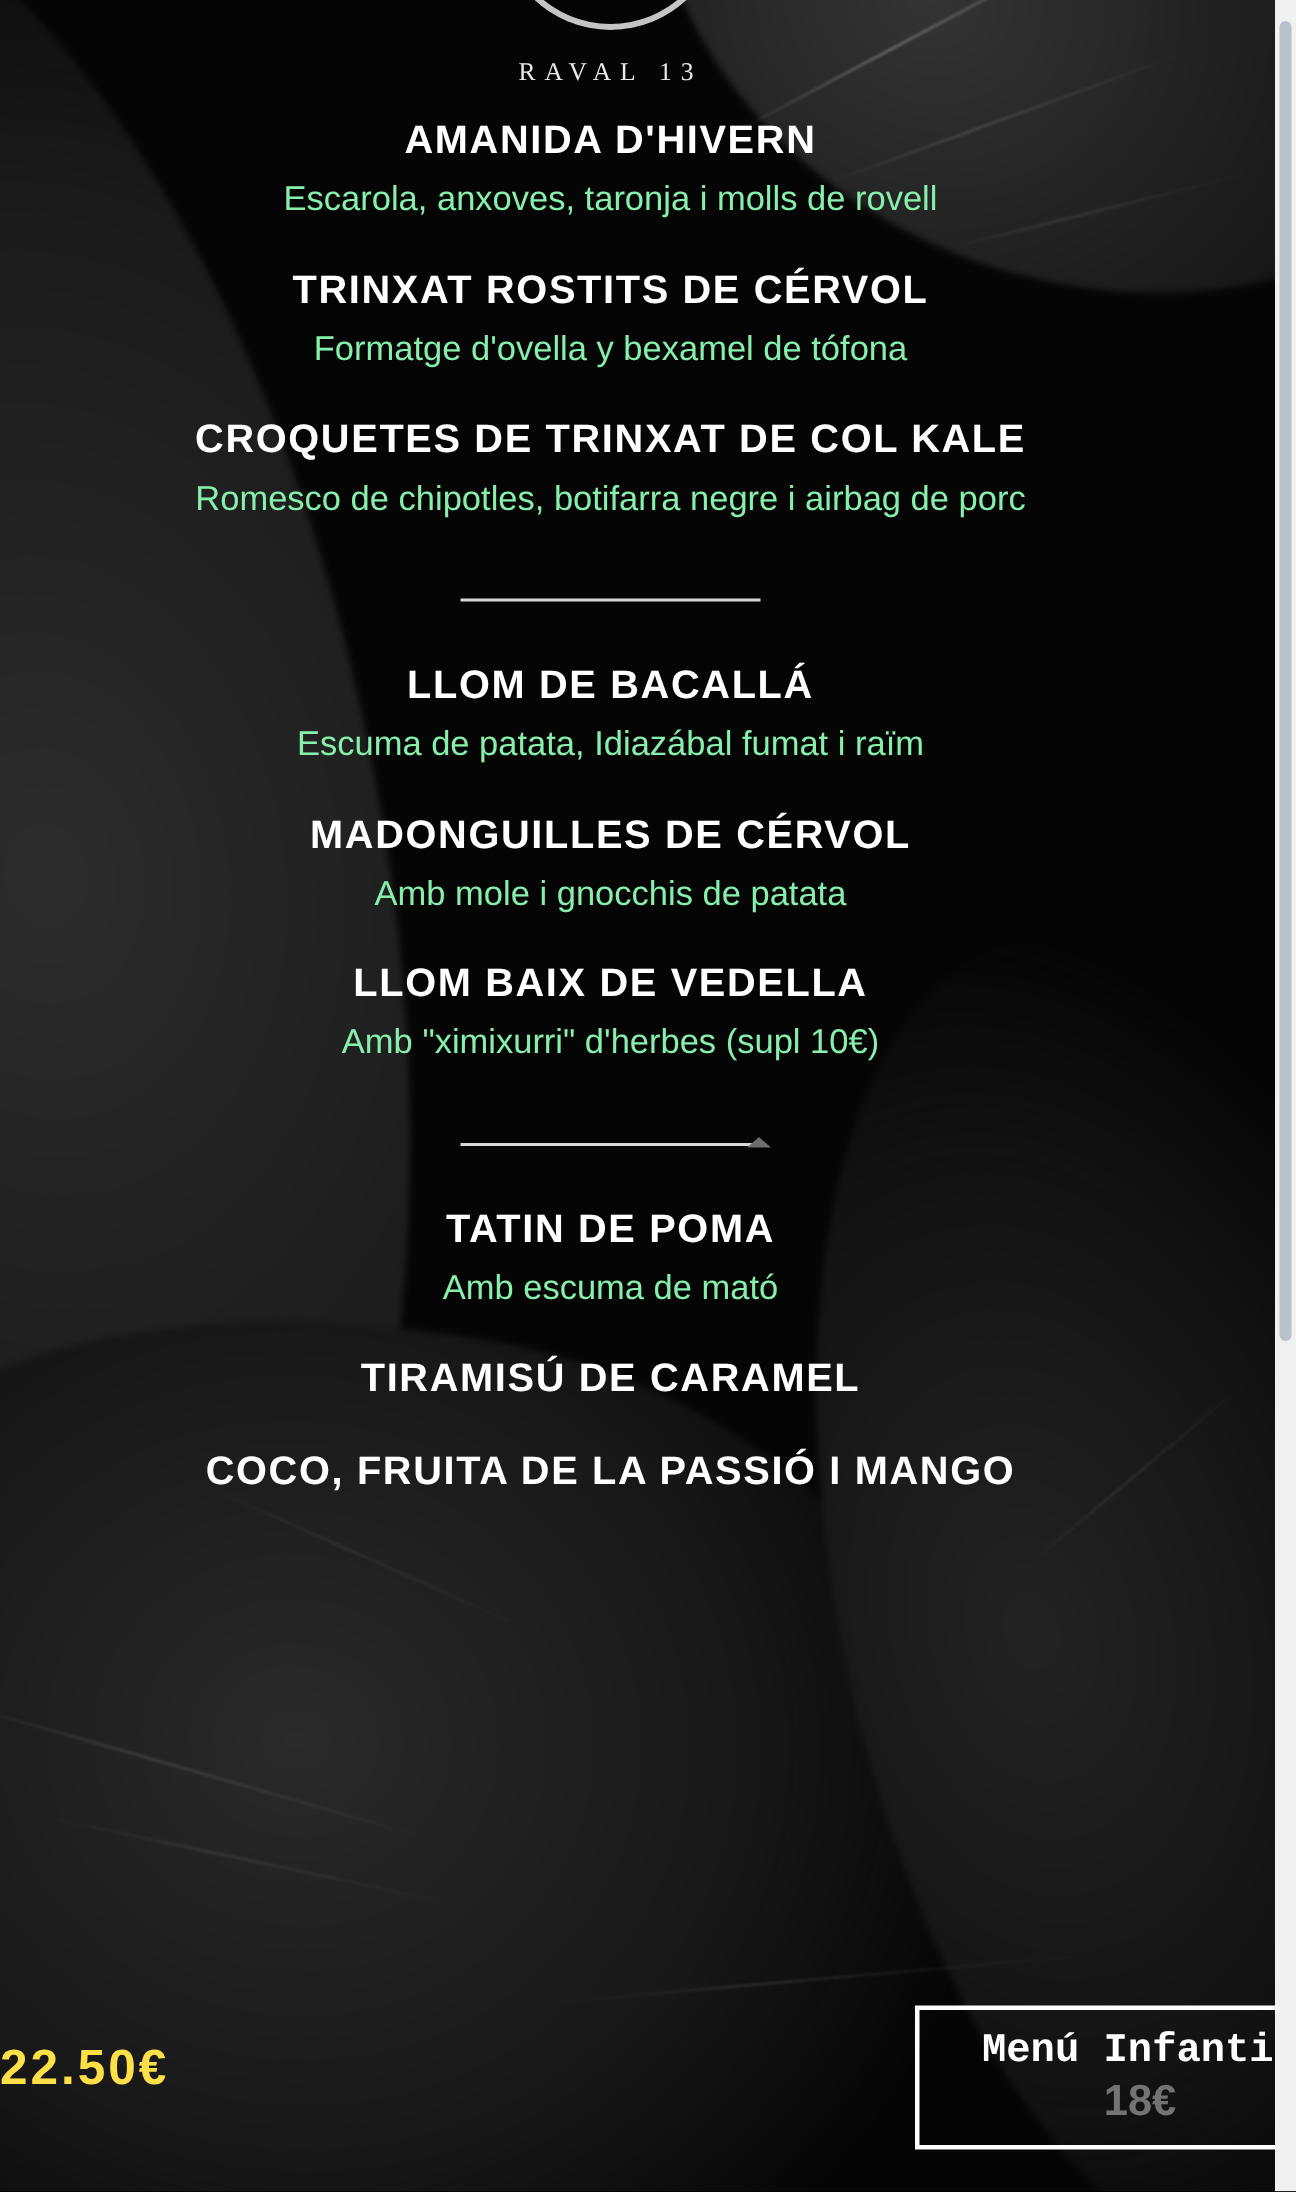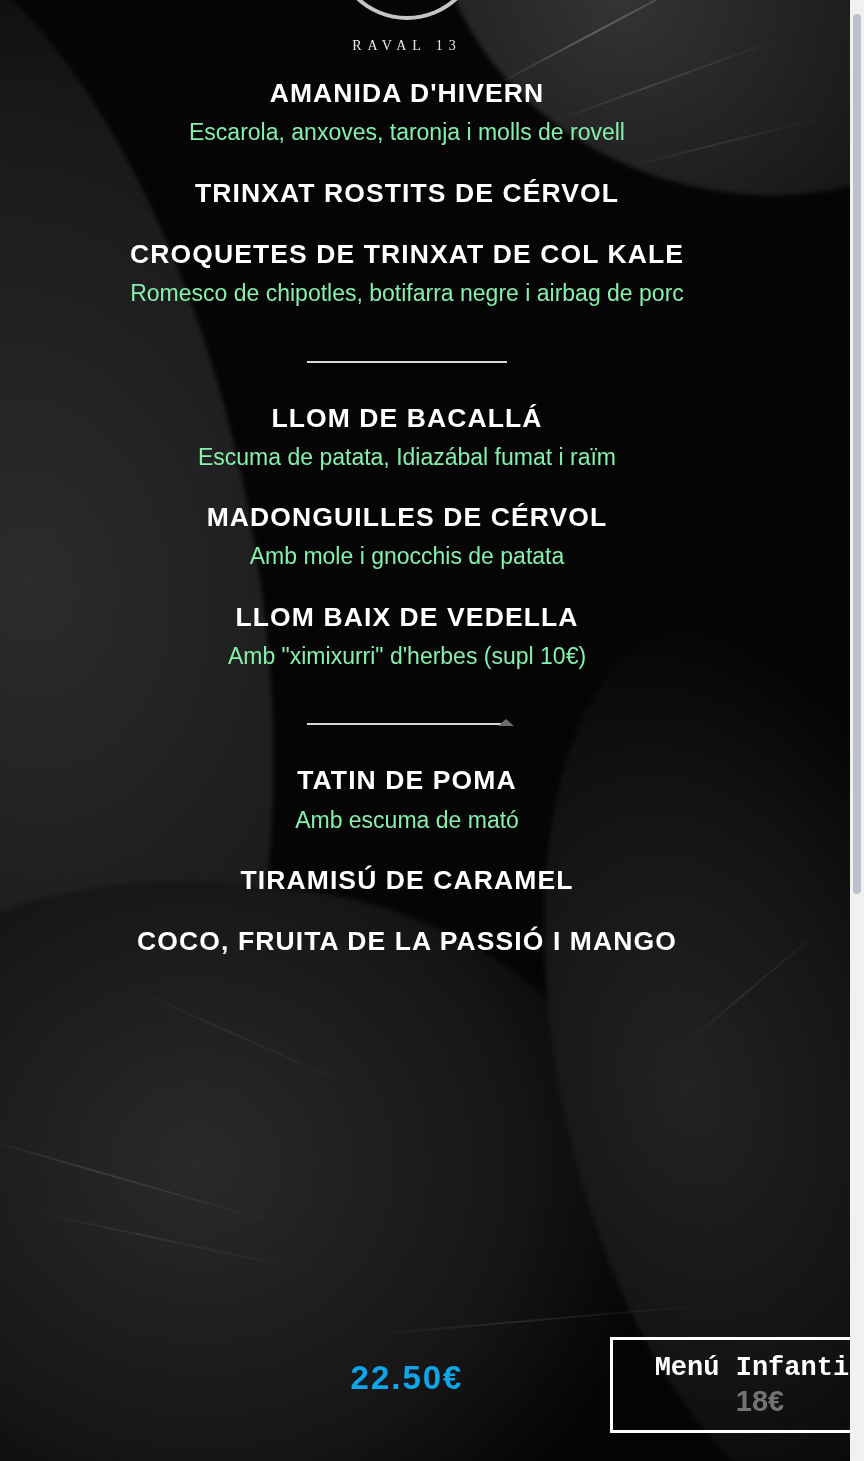--- a/index.html
+++ b/index.html
@@ -108,21 +108,21 @@
     height: 140px;
     border: 4px solid #e8e8e8;
     border-radius: 50%;
     border-bottom-color: rgba(232,232,232,0.85);
   }
   .logo-sub {
     position: absolute;
     left: 50%;
     top: 38px;
     transform: translateX(-50%);
-    font-size: 14px;
+    font-size: 17px;
     letter-spacing: 6px;
     color: #e9e9e9;
     font-family: "Liberation Serif", serif;
     white-space: nowrap;
   }
 
   .section { margin: 0; }
 
   .dish { margin-top: 30px; }
   .dish:first-child { margin-top: 0; }
@@ -165,25 +165,24 @@
     left: 0;
     bottom: 28px;
     width: 814px;
     height: 96px;
   }
   .price-main {
     position: absolute;
     left: 0;
     right: 0;
     top: 22px;
-    text-align: center;
     font-size: 33px;
     font-weight: bold;
     letter-spacing: 2px;
-    color: #0ea5e9;
+    color: #fde047;
   }
   .kids-box {
     position: absolute;
     left: 610px;
     top: 0px;
     width: 300px;
     height: 96px;
     border: 3px solid #ffffff;
     box-sizing: border-box;
     display: flex;
@@ -252,20 +251,21 @@
       <div class="logo-sub">RAVAL 13</div>
     </div>
 
     <div class="section">
       <div class="dish">
         <div class="dish-name">AMANIDA D'HIVERN</div>
         <div class="dish-desc">Escarola, anxoves, taronja i molls de rovell</div>
       </div>
       <div class="dish">
         <div class="dish-name">TRINXAT ROSTITS DE CÉRVOL</div>
+        <div class="dish-desc">Formatge d'ovella y bexamel de tófona</div>
       </div>
       <div class="dish">
         <div class="dish-name">CROQUETES DE TRINXAT DE COL KALE</div>
         <div class="dish-desc">Romesco de chipotles, botifarra negre i airbag de porc</div>
       </div>
     </div>
 
     <div class="divider"></div>
 
     <div class="section">

